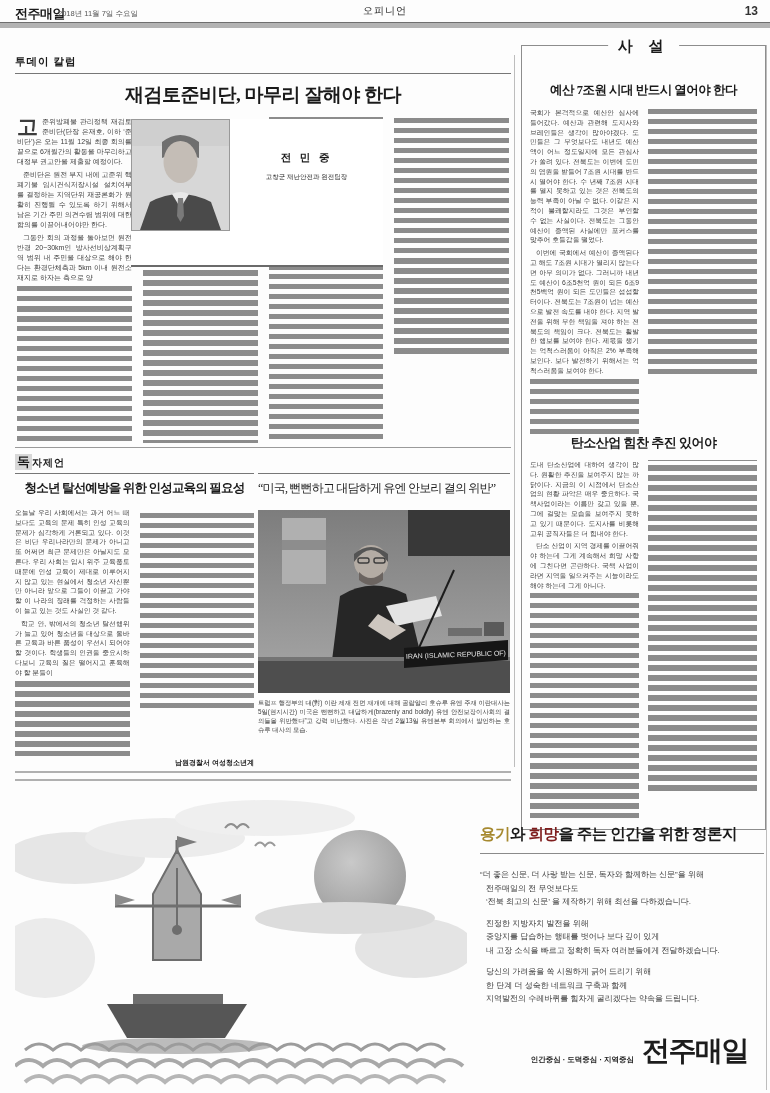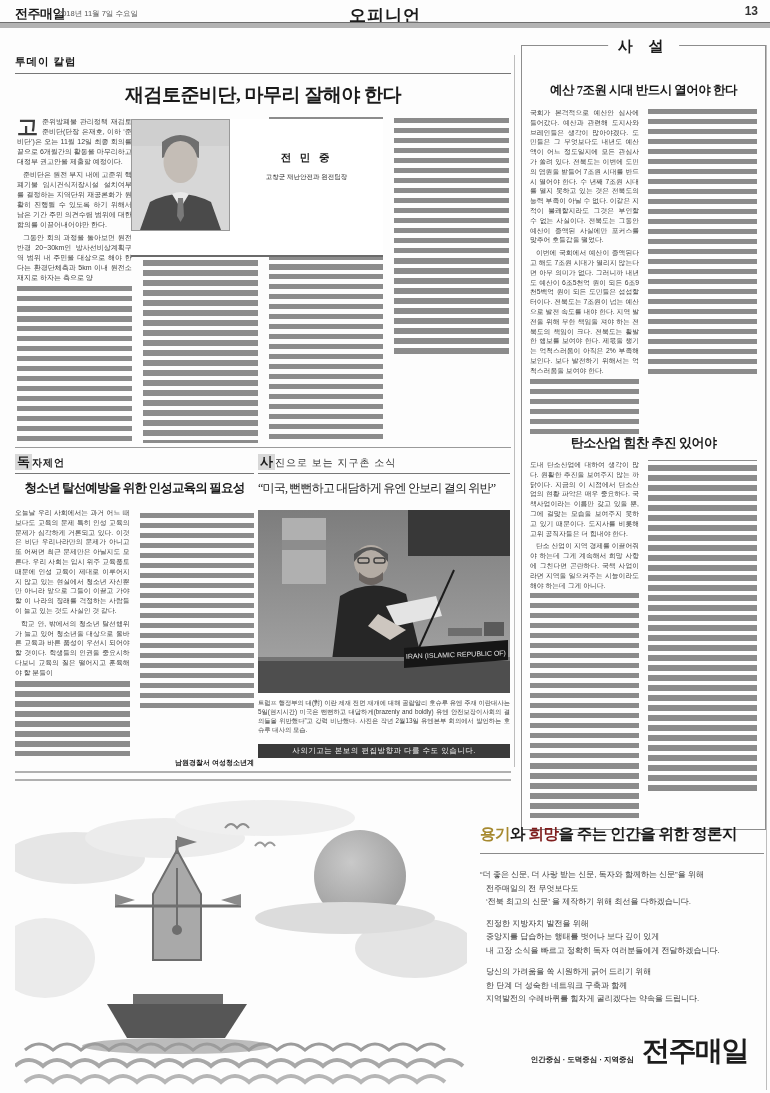--- a/index.html
+++ b/index.html
@@ -4,42 +4,42 @@
 <style>
   html,body{margin:0;padding:0;}
   body{width:770px;height:1093px;position:relative;background:#fdfdfd;
        font-family:"Liberation Sans","DejaVu Sans",sans-serif;color:#1a1a1a;overflow:hidden;}
   .serif{font-family:"Liberation Serif","DejaVu Serif",serif;}
   .abs{position:absolute;}
 
   
   .masthead{font-weight:bold;font-size:13px;letter-spacing:-0.5px;}
   .pg-date{font-size:7.5px;color:#555;}
-  .pg-section{font-weight:bold;font-size:17px;letter-spacing:1px;}
+  .pg-section{font-weight:normal;font-size:10px;letter-spacing:1px;}
   .pg-num{font-weight:bold;font-size:12px;color:#333;}
   .hdr-rule{left:0;top:22px;width:770px;height:5px;border-top:1px solid #6e6e6e;background:#b3b3b3;}
 
   
   .bodytxt{font-size:7px;line-height:10px;text-align:justify;word-break:break-all;color:#3c3c3c;column-fill:auto;overflow:hidden;}
   .bodytxt p{margin:0 0 3px 0;text-indent:6px;}
   .bodytxt p.noindent{text-indent:0;}
   .ghost{background:repeating-linear-gradient(to bottom,rgba(70,70,70,.62) 0px,rgba(70,70,70,.62) 5.5px,transparent 5.5px,transparent 10px);}
 
   
   .sec-label-strong{display:inline-block;background:#d8d8d8;font-weight:bold;font-size:13px;padding:0 2px;line-height:16px;}
   .sec-label-rest{font-weight:bold;font-size:10px;letter-spacing:1px;}
   .sec-label-rest.light{font-weight:normal;color:#333;}
   .sec-underline{height:1px;background:#777;}
 
   
   .tc-label{font-weight:bold;font-size:10.5px;letter-spacing:1px;}
   .tc-headline{font-weight:bold;font-size:19px;letter-spacing:-0.5px;text-align:center;}
   .dropcap{float:left;font-size:21px;font-weight:bold;line-height:20px;margin:0 4px 0 0;
            font-family:"Liberation Serif","DejaVu Serif",serif;}
-  .photo-block{background:#fff;padding-bottom:14px;border-bottom:2px solid #6a6a6a;display:flex;justify-content:center;}
+  .photo-block{background:#fff;padding-bottom:24px;border-bottom:2px solid #6a6a6a;display:flex;justify-content:center;}
   .byline-wrap{flex:1;text-align:center;padding-top:32px;}
   .byline-name{font-weight:bold;font-size:10.5px;letter-spacing:3px;}
   .byline-title{font-size:6.5px;color:#222;margin-top:8px;}
 
   
   .ed-box{border:1px solid #8d8d8d;background:#fdfdfd;}
   .ed-title{background:#fdfdfd;padding:0 10px;font-weight:bold;font-size:15px;letter-spacing:6px;white-space:nowrap;}
   .ed-head{font-weight:bold;font-size:12.5px;text-align:center;letter-spacing:-0.5px;}
 
   
@@ -136,23 +136,20 @@
 
   <div class="abs bodytxt" style="left:0;top:56px;width:239px;height:248px;columns:2;column-gap:10px;font-size:6.8px;line-height:9.8px;">
     <p class="noindent">오늘날 우리 사회에서는 과거 어느 때보다도 교육의 문제 특히 인성 교육의 문제가 심각하게 거론되고 있다. 이것은 비단 우리나라만의 문제가 아니고 또 어쩌면 최근 문제만은 아닐지도 모른다. 우리 사회는 입시 위주 교육풍토 때문에 인성 교육이 제대로 이루어지지 않고 있는 현실에서 청소년 자신뿐만 아니라 앞으로 그들이 이끌고 가야 할 이 나라의 장래를 걱정하는 사람들이 늘고 있는 것도 사실인 것 같다.</p>
     <p>학교 안, 밖에서의 청소년 탈선행위가 늘고 있어 청소년을 대상으로 올바른 교육과 바른 품성이 우선시 되어야 할 것이다. 학생들의 인권을 중요시하다보니 교육의 질은 떨어지고 훈육해야 할 분들이</p>
     <div class="ghost" style="height:280px;"></div>
   </div>
   <div class="abs rd-byline" style="left:0;top:306px;width:239px;">남원경찰서 여성청소년계</div>
 </div>
 
 <div class="abs" style="left:258px;top:452px;width:252px;height:320px;">
-  <div>
-    <span class="sec-label-strong">사</span><span class="sec-label-rest light">진으로 보는 지구촌 소식</span>
-  </div>
   <div class="abs sec-underline" style="left:0;top:21px;width:252px;"></div>
   <div class="abs pn-headline serif" style="left:0;top:28px;width:252px;">“미국, 뻔뻔하고 대담하게 유엔 안보리 결의 위반”</div>
 
   <svg class="abs" style="left:0;top:58px;" width="252" height="183" viewBox="0 0 252 183">
     <defs>
       <linearGradient id="pbg" x1="0" y1="0" x2="0" y2="1">
         <stop offset="0" stop-color="#7d7d7d"></stop>
           <stop offset="1" stop-color="#a8a8a8"></stop>
       </linearGradient>
     </defs>
@@ -171,21 +168,20 @@
     <line x1="196" y1="60" x2="160" y2="140" stroke="#1c1c1c" stroke-width="2"></line>
     <rect x="0" y="150" width="252" height="33" fill="#4e4e4e"></rect>
     <rect x="0" y="147" width="252" height="4" fill="#747474"></rect>
     <polygon points="146,138 250,130 250,150 146,158" fill="#161616"></polygon>
     <text x="198" y="147" text-anchor="middle" font-size="7" fill="#e8e8e8" font-family="Liberation Sans,sans-serif" transform="rotate(-2 198 147)">IRAN (ISLAMIC REPUBLIC OF)</text>
     <rect x="190" y="118" width="34" height="8" fill="#6e6e6e"></rect>
     <rect x="226" y="112" width="20" height="14" fill="#5a5a5a"></rect>
   </svg>
 
   <div class="abs pn-caption" style="left:0;top:246px;width:252px;height:42px;">트럼프 행정부의 대(對) 이란 제재 전면 재개에 대해 골람알리 호슈루 유엔 주재 이란대사는 5일(현지시간) 미국은 뻔뻔하고 대담하게(brazenly and boldly) 유엔 안전보장이사회의 결의들을 위반했다”고 강력 비난했다. 사진은 작년 2월13일 유엔본부 회의에서 발언하는 호슈루 대사의 모습.</div>
-  <div class="abs pn-notice" style="left:0;top:292px;width:252px;height:14px;">사외기고는 본보의 편집방향과 다를 수도 있습니다.</div>
 </div>
 
 <div class="abs dbl" style="left:15px;top:771px;width:496px;"></div>
 <div class="abs dbl" style="left:15px;top:779px;width:496px;"></div>
 
 <svg class="abs" style="left:15px;top:798px;" width="452" height="292" viewBox="0 0 452 292">
   <defs>
     <radialGradient id="moon" cx="0.4" cy="0.35" r="0.9">
       <stop offset="0" stop-color="#c9c9c9"></stop>
         <stop offset="1" stop-color="#8f8f8f"></stop>

